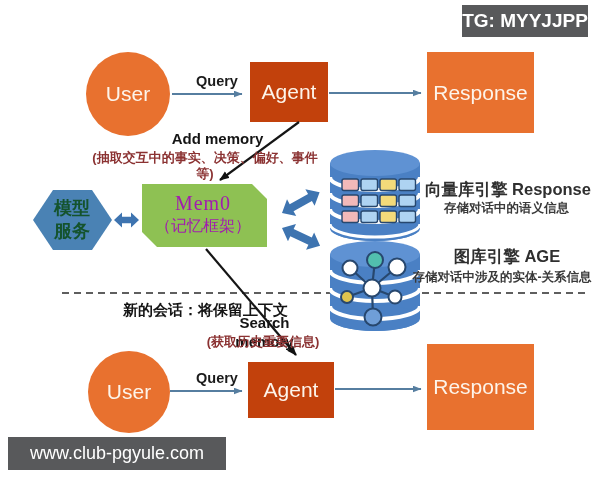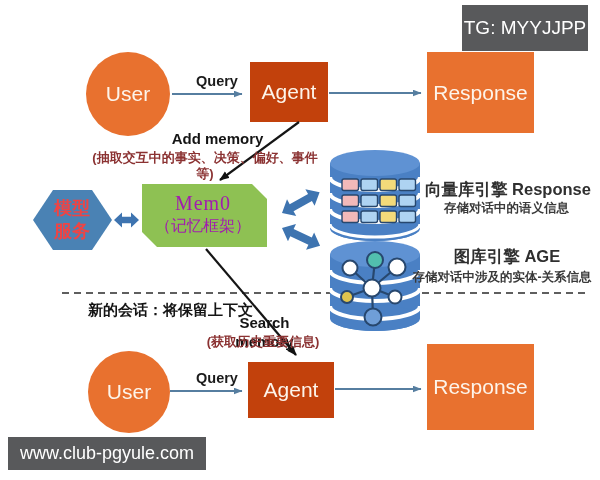--- a/index.html
+++ b/index.html
@@ -14,21 +14,21 @@
   .agent{background:#c2410c;}
   .t{position:absolute;z-index:3;text-align:center;line-height:1.25;}
   .blackLabel{color:#141414;font-size:15px;font-weight:600;}
   .redNote{color:#8b3232;font-size:13px;font-weight:bold;}
   .queryLabel{color:#1b1b1b;font-size:14.5px;font-weight:600;}
   .dbTitle{color:#2f2f2f;font-size:16.5px;font-weight:bold;}
   .dbDesc{color:#3a3a3a;font-size:12.5px;font-weight:600;}
   .mem0Text{color:#a21caf;font-family:Liberation Serif, serif;}
   .mem0Text .l1{font-size:20px;letter-spacing:1px;}
   .mem0Text .l2{font-size:16px;}
-  .hexText{color:#ef4444;font-size:18px;font-weight:600;}
+  .hexText{color:#14532d;font-size:18px;font-weight:600;}
   .grayBar{background:#58595b;color:#ffffff;display:flex;align-items:center;justify-content:center;z-index:4;}
 </style>
 </head>
 <body>
 
 <div class="canvas">
 
   <div class="shape circle" style="left:86px;top:52px;width:84px;height:84px;">
     <span>User</span>
   </div>
@@ -152,26 +152,26 @@
   <div class="t hexText" style="left:42px;top:197px;width:60px;">
     <div>模型</div>
     <div>服务</div>
   </div>
 
   <div class="t dbTitle" style="left:424px;top:179px;width:168px;">向量库引擎 Response</div>
   <div class="t dbDesc" style="left:429px;top:201px;width:155px;">存储对话中的语义信息</div>
   <div class="t dbTitle" style="left:432px;top:246px;width:150px;">图库引擎 AGE</div>
   <div class="t dbDesc" style="left:407px;top:270px;width:190px;">存储对话中涉及的实体-关系信息</div>
 
-  <div class="t blackLabel" style="left:88px;top:301px;width:200px;text-align:left;font-weight:700;">新的会话：将保留上下文</div>
+  <div class="t blackLabel" style="left:88px;top:301px;width:200px;text-align:right;font-weight:700;">新的会话：将保留上下文</div>
   <div class="t blackLabel" style="left:212px;top:314px;width:105px;">Search memory</div>
   <div class="t redNote" style="left:202px;top:334px;width:122px;">(获取历史重要信息)</div>
 
   <div class="t queryLabel" style="left:182px;top:369px;width:70px;">Query</div>
 
-  <div class="abs grayBar" style="left:462px;top:5px;width:126px;height:46px;font-size:19px;">
+  <div class="abs grayBar" style="left:462px;top:5px;width:126px;height:32px;font-size:19px;font-weight:bold;">
     <span>TG: MYYJJPP</span>
   </div>
-  <div class="abs grayBar" style="left:8px;top:437px;width:198px;height:33px;font-size:18px;text-align:center;">
+  <div class="abs grayBar" style="left:8px;top:437px;width:218px;height:33px;font-size:18px;text-align:center;">
     <span>www.club-pgyule.com</span>
   </div>
 
 </div>
 
 </body></html>

